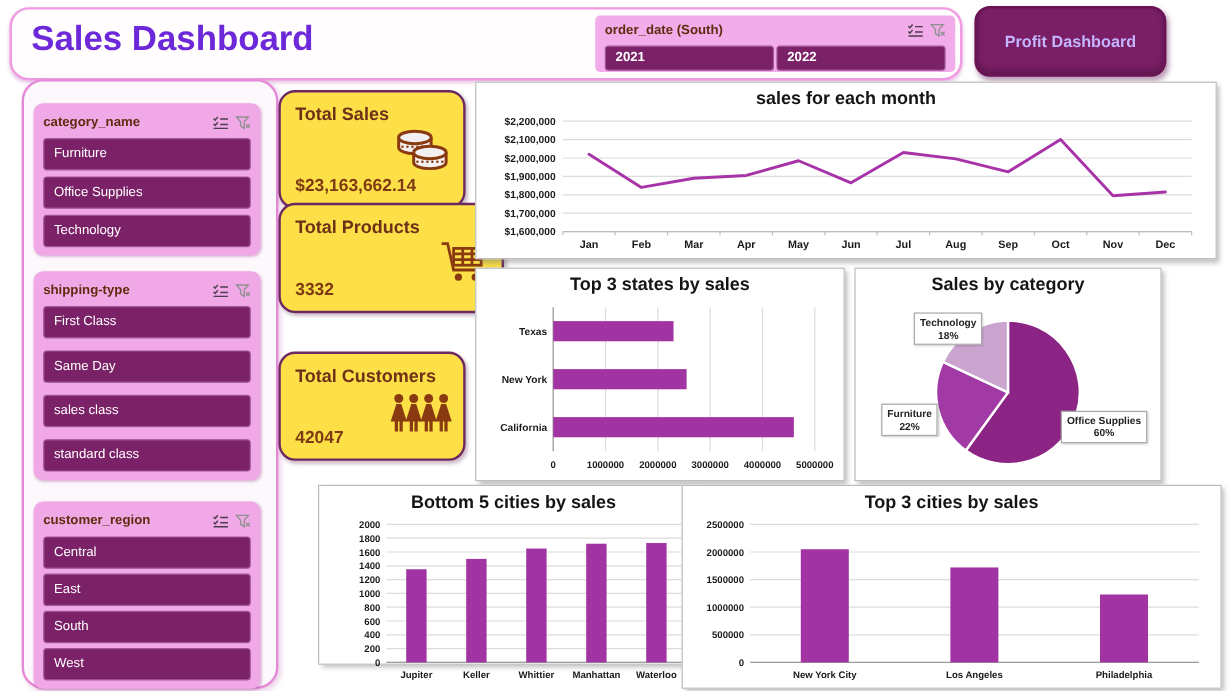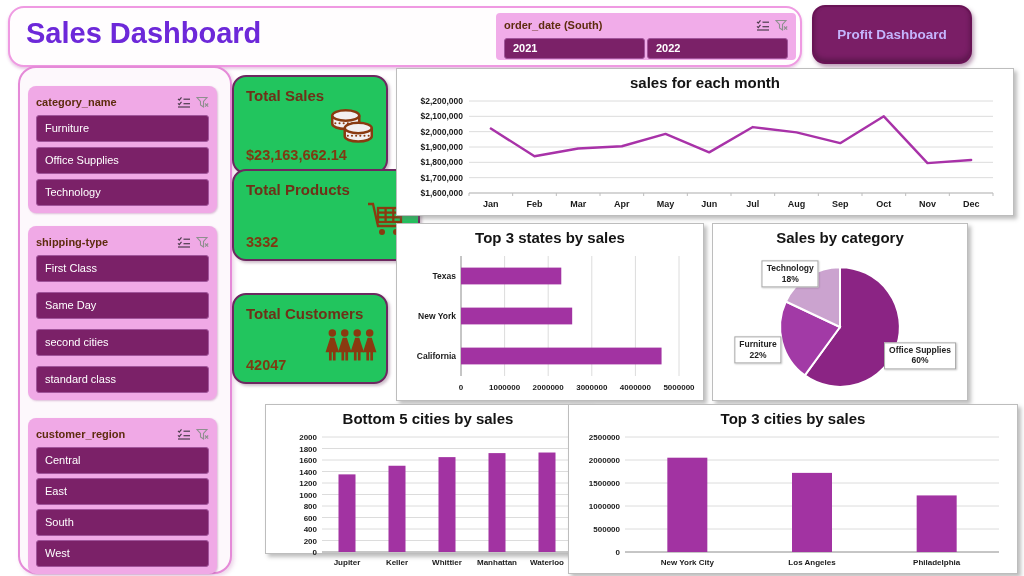--- a/index.html
+++ b/index.html
@@ -29,21 +29,21 @@
   .slicer-item{background:#7b2168;border:1px solid #a1549b;border-radius:3px;color:#fff;
                font-size:11px;height:25px;line-height:25px;padding:0 8px;cursor:pointer;
                white-space:nowrap;overflow:hidden;}
   .slicer-items.horiz{flex-direction:row;gap:2px;}
   .slicer-items.horiz .slicer-item{flex:1;height:19px;line-height:19px;font-weight:bold;}
   #slicer-cat{top:18px;}    #slicer-cat .slicer-items{gap:5px;}
   #slicer-ship{top:158px;}  #slicer-ship .slicer-items{gap:10px;}
   #slicer-region{top:350px;}#slicer-region .slicer-items{gap:4px;}
 
   
-  .kpi{position:absolute;left:232px;width:152px;background:#22c55e;border:2px solid #6d2860;
+  .kpi{position:absolute;left:232px;width:152px;background:#fde047;border:2px solid #6d2860;
        border-radius:14px;box-shadow:2px 2px 3px rgba(130,90,120,.4);}
   #kpi-0{top:75px;height:95px;} #kpi-1{top:169px;height:88px;padding-left:32px;} #kpi-2{top:293px;height:87px;}
   .kpi-label{position:absolute;left:12px;top:10px;font-size:15px;font-weight:bold;color:#6e3118;}
   .kpi-value{position:absolute;left:12px;bottom:9px;font-size:14.5px;font-weight:bold;color:#7e3a12;}
   .kpi-icon{position:absolute;right:8px;bottom:14px;}
   #kpi-0 .kpi-icon{bottom:18px;}
 
   
   .panel{position:absolute;background:#fff;border:1px solid #bdbdbd;
          box-shadow:3px 3px 4px rgba(110,110,110,.45);box-sizing:border-box;}
@@ -140,21 +140,21 @@
             </svg>
             <svg width="13" height="13" viewBox="0 0 13 13">
               <path d="M1,1.5 H11 L7.5,5.5 V11 L4.5,9 V5.5 Z" fill="none" stroke="#8f8f8f" stroke-width="1.1"></path>
               <path d="M9,7.5 l3.2,3.2 M12.2,7.5 l-3.2,3.2" stroke="#8f8f8f" stroke-width="1.1"></path>
             </svg>
           </span>
         </div>
         <div class="slicer-items">
           <div class="slicer-item">First Class</div>
           <div class="slicer-item">Same Day</div>
-          <div class="slicer-item">second cities</div>
+          <div class="slicer-item">sales class</div>
           <div class="slicer-item">standard class</div>
         </div>
       </div>
     <div class="slicer" id="slicer-region">
         <div class="slicer-head">
           <span class="slicer-title">customer_region</span>
           <span class="slicer-icons">
             <svg width="14" height="12" viewBox="0 0 14 12">
               <g stroke="#4d3d4d" stroke-width="1.2" fill="none">
                 <path d="M1,2.8 l1.3,1.3 L4.5,1.4"></path>

